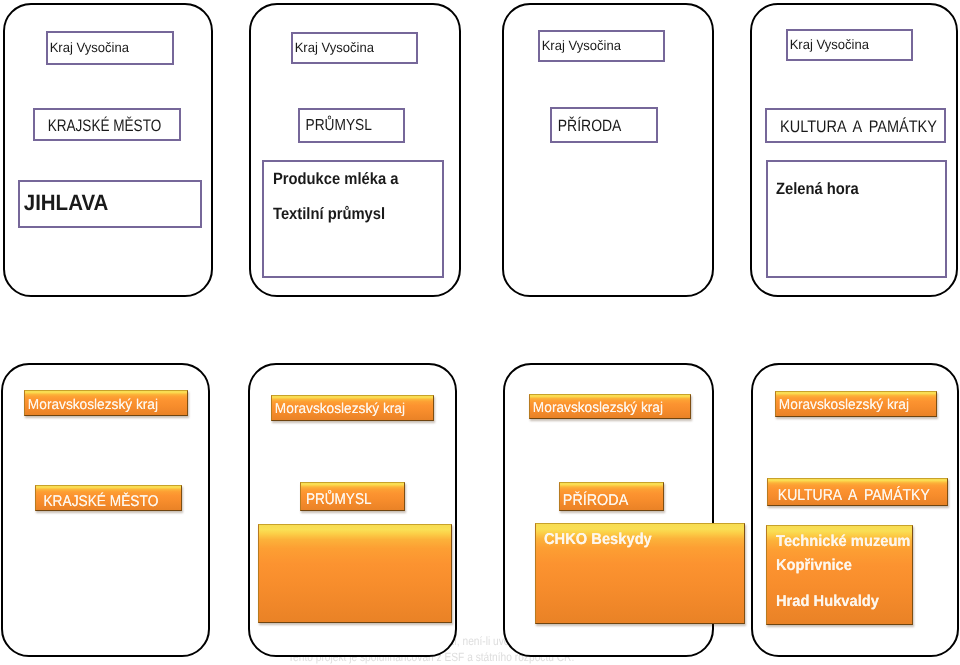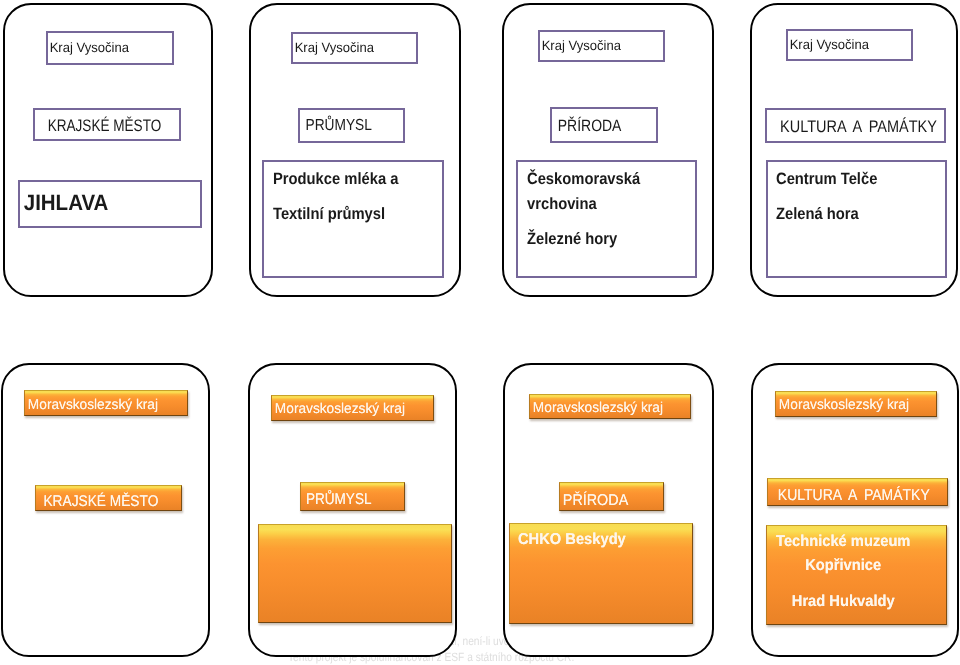--- a/index.html
+++ b/index.html
@@ -104,22 +104,22 @@
   .o8b{left:766.5px;top:477.7px;width:181.4px;height:28.8px;}
   .o5b .txt{font-size:15.5px;transform:scaleX(0.885);}
   .o6b .txt{font-size:15.6px;transform:scaleX(0.87);}
   .o7b .txt{font-size:15.6px;transform:scaleX(0.92);}
   .o8b .txt{font-size:15.8px;transform:scaleX(0.885);word-spacing:4px;}
 
   
   .o5c{left:14.5px;top:545.5px;width:180.3px;height:33.7px;}
   .o5c .txt{font-size:22.3px;font-weight:bold;transform:scaleX(0.95);}
   .o6c{left:257.5px;top:523.5px;width:194.3px;height:99.3px;}
-  .o7c{left:509px;top:522.5px;width:184px;height:101px;}
-  .o8c{left:766.2px;top:524.9px;width:181px;height:100px;text-align:center;}
+  .o7c{left:535px;top:522.5px;width:210px;height:101px;}
+  .o8c{left:766.2px;top:524.9px;width:147px;height:100px;}
   .o6c .inner,.o7c .inner,.o8c .inner{padding:4px 0 0 8.5px;}
   .o7c .inner{padding-left:8px;}
   .o8c .inner{padding-left:8.5px;}
   .o6c .txt,.o7c .txt,.o8c .txt{font-size:15.8px;font-weight:bold;transform:scaleX(0.93);}
 
   .inner{display:block;}
   .line{display:block;height:24.6px;}
   .line .txt{line-height:24.6px;}
   .gap{display:block;height:10.8px;line-height:0;font-size:0;}
 </style>
@@ -161,47 +161,30 @@
   </span>
     </div>
 
   <div class="card c3"></div>
   <div class="box pbox center p3a">
       <span class="txt">Kraj Vysočina</span>
     </div>
   <div class="box pbox center p3b">
       <span class="txt">PŘÍRODA</span>
     </div>
-  <div class="box pbox topleft p3c">
-      <span class="inner">
-      <span class="line">
-          <span class="txt">Českomoravská</span>
-        </span>
-      <span class="line">
-          <span class="txt">vrchovina</span>
-        </span>
-      <span class="gap"></span>
-      <span class="line">
-          <span class="txt">Železné hory</span>
-        </span>
-  </span>
-    </div>
 
   <div class="card c4"></div>
   <div class="box pbox center p4a">
       <span class="txt">Kraj Vysočina</span>
     </div>
   <div class="box pbox center p4b">
       <span class="txt">KULTURA A PAMÁTKY</span>
     </div>
   <div class="box pbox topleft p4c">
       <span class="inner">
-      <span class="line">
-          <span class="txt">Centrum Telče</span>
-        </span>
       <span class="gap"></span>
       <span class="line">
           <span class="txt">Zelená hora</span>
         </span>
   </span>
     </div>
 
   <div class="card c5"></div>
   <div class="box obox center o5a">
       <span class="txt">Moravskoslezský kraj</span>

